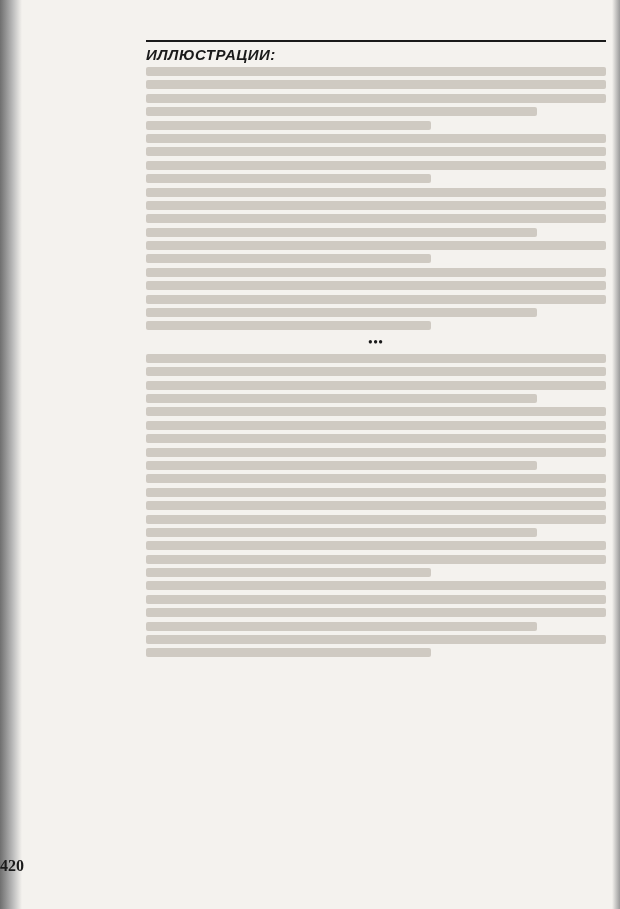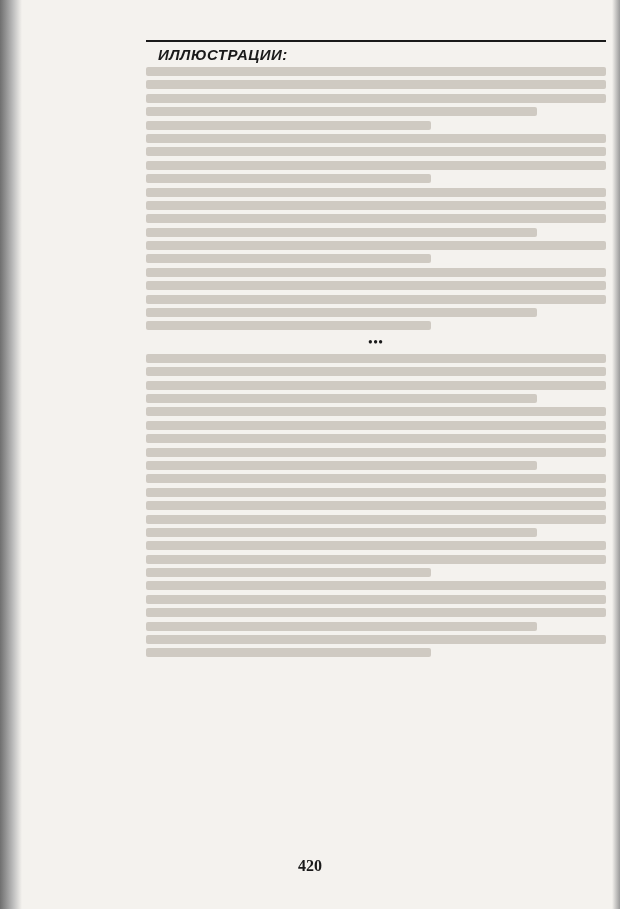--- a/index.html
+++ b/index.html
@@ -20,38 +20,38 @@
     }
     .page {
       position: absolute; left: 146px; top: 40px; width: 460px;
     }
     .header-rule {
       border-top: 2px solid #1a1a1a; margin-bottom: 4px;
     }
     .heading {
       font-family: "Liberation Sans", "DejaVu Sans", sans-serif;
       font-style: italic; font-weight: bold; font-size: 15px;
-      letter-spacing: 0.5px; margin: 2px 0 4px 12px;
+      letter-spacing: 0.5px; margin: 2px 0 4px 0;
     }
     .para {
       font-family: "Liberation Sans", "DejaVu Sans", sans-serif;
       font-size: 13.2px; line-height: 17.4px; text-align: justify;
       margin: 0;
     }
     .placeholder-line {
       height: 9px; margin: 4px 0 4.4px 0; background: #cfcac2; border-radius: 2px;
     }
     .placeholder-line.short { width: 62%; }
     .placeholder-line.mid { width: 85%; }
     .separator {
       text-align: center; font-size: 12px; font-weight: bold; letter-spacing: 1px;
       margin: 2px 0;
     }
     .page-number {
-      position: absolute; left: 0; width: 620px; top: 857px; text-align: center;
+      position: absolute; left: 0; width: 620px; top: 857px; 
       font-family: "Liberation Serif", serif; font-size: 16px; font-weight: bold;
     }
   </style>
 </head>
 <body>
 
 <div class="scan-edge-left"></div>
 <div class="scan-edge-right"></div>
 
 <div class="page">

